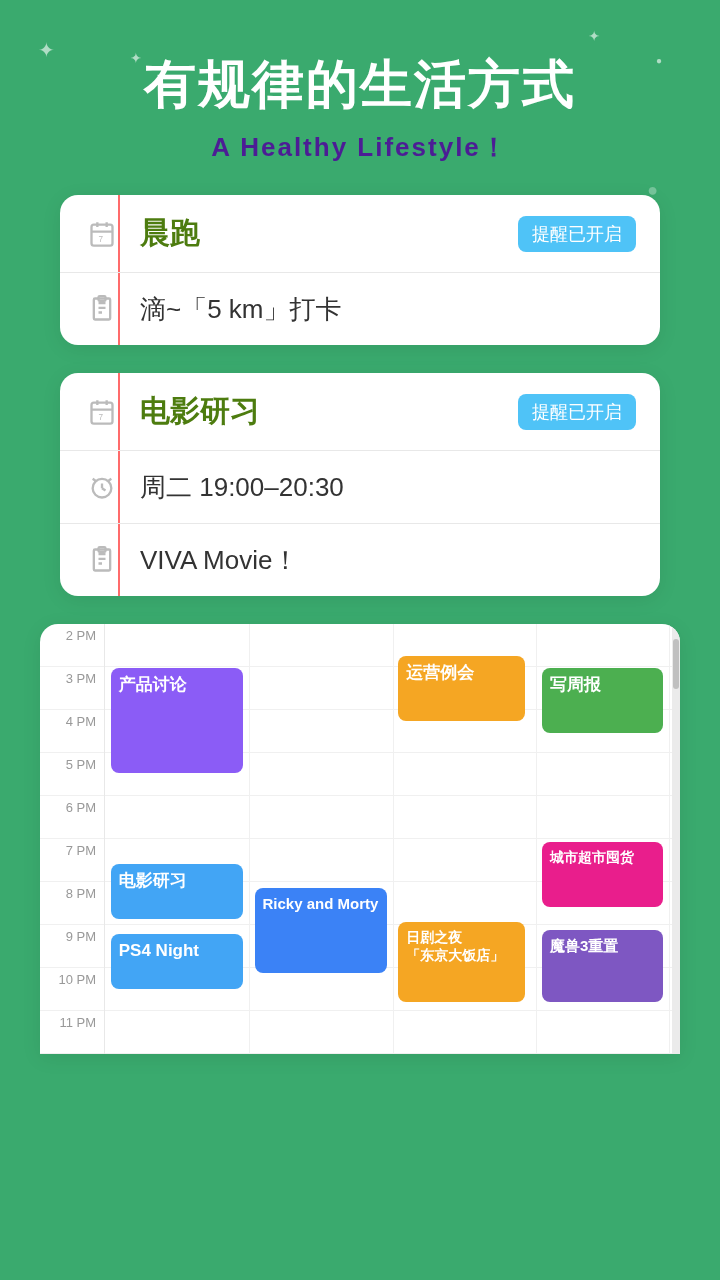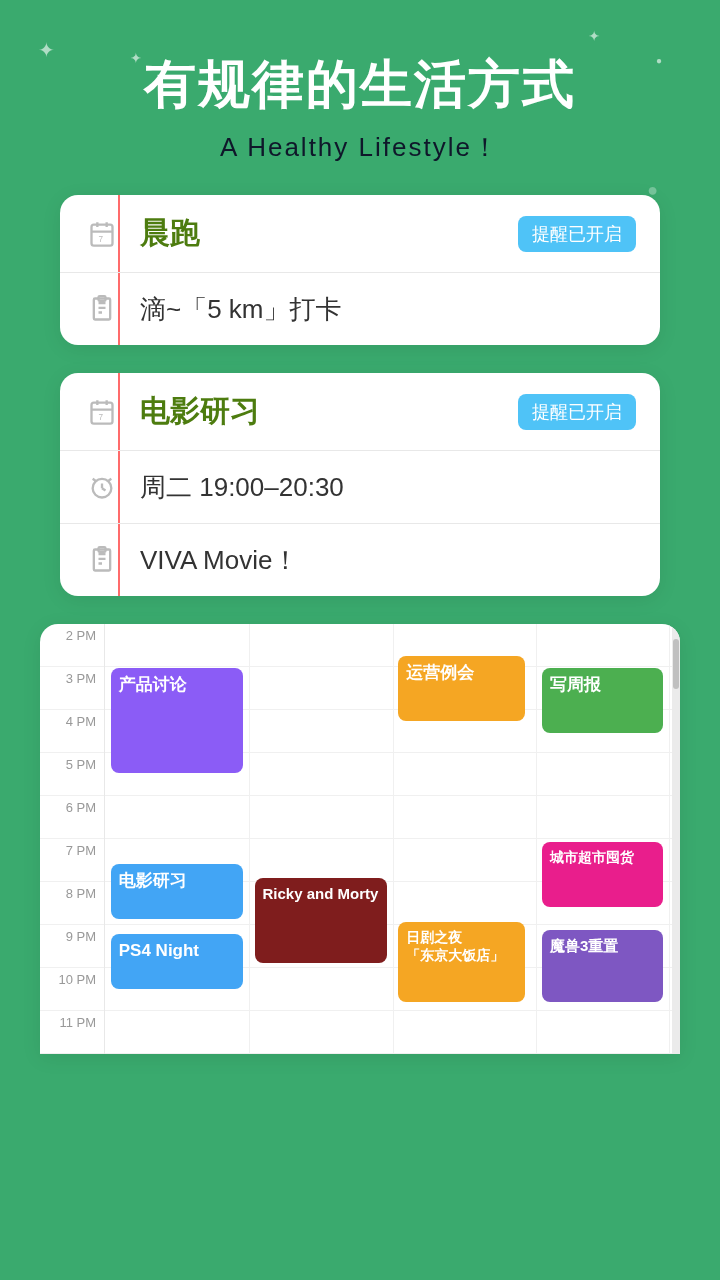--- a/index.html
+++ b/index.html
@@ -29,22 +29,22 @@
     }
     .header-title-cn {
       font-size: 52px;
       font-weight: 800;
       color: #fff;
       letter-spacing: 2px;
       margin-bottom: 10px;
     }
     .header-title-en {
       font-size: 26px;
-      font-weight: 400;
-      color: #0f172a;
+      font-weight: 700;
+      color: #4c1d95;
       letter-spacing: 2px;
     }
 
     
     .card {
       background: #fff;
       border-radius: 18px;
       margin: 0 60px 28px;
       overflow: hidden;
       box-shadow: 0 4px 20px rgba(0,0,0,0.08);
@@ -307,21 +307,21 @@
       </div>
 
       <div class="event-block" style="left:1%;width:23%;top:240px;height:55px;background:#42a5f5;">
         电影研习
       </div>
 
       <div class="event-block" style="left:76%;width:21%;top:218px;height:65px;background:#e91e8c;font-size:14px;">
         城市超市囤货
       </div>
 
-      <div class="event-block" style="left:26%;width:23%;top:254px;height:85px;background:#7f1d1d;font-size:15px;">
+      <div class="event-block" style="left:26%;width:23%;top:264px;height:85px;background:#3b82f6;font-size:15px;">
         Ricky and Morty
       </div>
 
       <div class="event-block" style="left:1%;width:23%;top:310px;height:55px;background:#42a5f5;">
         PS4 Night
       </div>
 
       <div class="event-block" style="left:51%;width:22%;top:298px;height:80px;background:#f5a623;font-size:14px;">
         日剧之夜<br>「东京大饭店」
       </div>

